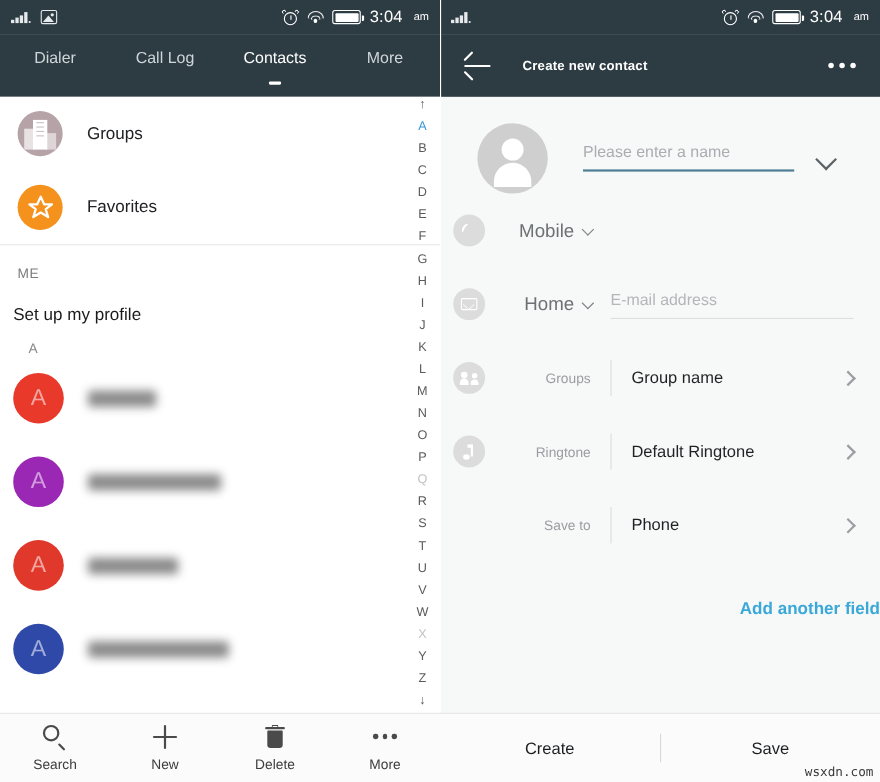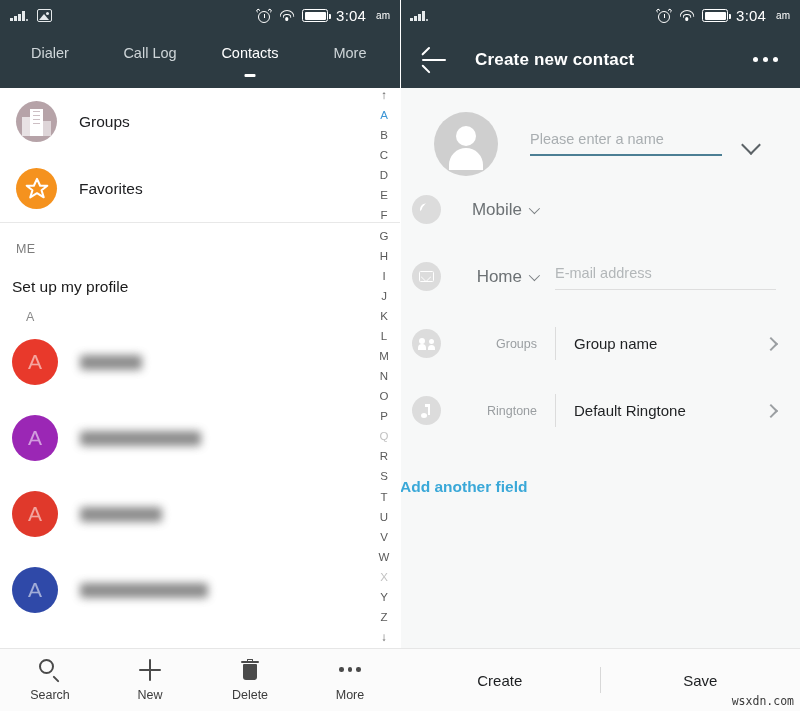--- a/index.html
+++ b/index.html
@@ -176,21 +176,21 @@
   
   .appbar {
     height: 57px; background: #2d3b42; display: flex; align-items: center;
     padding: 0 22px; color: #ffffff;
   }
   .back-arrow { width: 26px; height: 20px; position: relative; cursor: pointer; flex:none;}
   .back-arrow .shaft { position:absolute; left:0; top:9px; width:24px; height:2.2px; background:#fff; border-radius:1px;}
   .back-arrow .h1, .back-arrow .h2 { position:absolute; left:0; width:11px; height:2.2px; background:#fff; border-radius:1px;}
   .back-arrow .h1 { top:4.2px; transform: rotate(-45deg); transform-origin: left center;}
   .back-arrow .h2 { top:14px; transform: rotate(45deg); transform-origin: left center;}
-  .appbar-title { margin-left: 27px; font-size: 17px; font-weight: bold; letter-spacing:.2px;}
+  .appbar-title { margin-left: 27px; font-size: 12px; font-weight: bold; letter-spacing:.2px;}
   .appbar-spacer { flex: 1; }
   .overflow { display:flex; gap:5px; cursor:pointer; }
   .overflow i { width:5px; height:5px; border-radius:50%; background:#fff; display:block;}
 
   
   .form { height: 591px; position: relative; }
   .name-row { display:flex; align-items:flex-start; padding: 24px 0 0 34px; }
   .big-avatar {
     width: 64px; height: 64px; border-radius:50%; background:#cfcfcf; flex:none;
     position: relative; overflow:hidden;
@@ -251,21 +251,21 @@
     font-family: inherit; font-size: 14.5px; color: #5a5f62; padding-bottom: 8px;
   }
   .finput::placeholder { color: #b3b7b9; }
   .finput-underline { height: 1px; background: #dedede; }
   .fvalue { margin-left: 18px; flex: 1; font-size: 15px; color: #1f2123; }
   .chev-right {
     width: 10px; height: 10px; border-right: 2px solid #9b9fa2; border-top: 2px solid #9b9fa2;
     transform: rotate(45deg); margin-right: 24px; flex:none; cursor: pointer;
   }
   .add-field {
-    text-align: left; margin-top: 34px; font-size: 15.5px;
+    text-align: right; margin-top: 34px; font-size: 15.5px;
     color: #3aa8d8; font-weight: bold; cursor: pointer;
   }
 
   
   .bottombar-right {
     position: absolute; left: 400px; bottom: 0; width: 400px; height: 63px;
     background: #fbfbfb; border-top: 1px solid #e6e6e6;
     display: flex; align-items: center;
   }
   .bbr-btn {
@@ -563,20 +563,27 @@
               <i class="flag"></i>
               <i class="ball"></i>
             </span>
         </div>
         <div class="ftype small">Ringtone</div>
         <div class="fsep"></div>
         <div class="fvalue">Default Ringtone</div>
         <div class="chev-right"></div>
       </div>
 
+      <div class="frow">
+        <div class="frow-icon blank"></div>
+        <div class="ftype small">Save to</div>
+        <div class="fsep"></div>
+        <div class="fvalue">Phone</div>
+        <div class="chev-right"></div>
+      </div>
 
       <div class="add-field">Add another field</div>
     </div>
   </div>
 
   <div class="panel-split"></div>
 
   <div class="bottombar-right">
     <div class="bbr-btn">Create</div>
     <div class="bbr-sep"></div>

